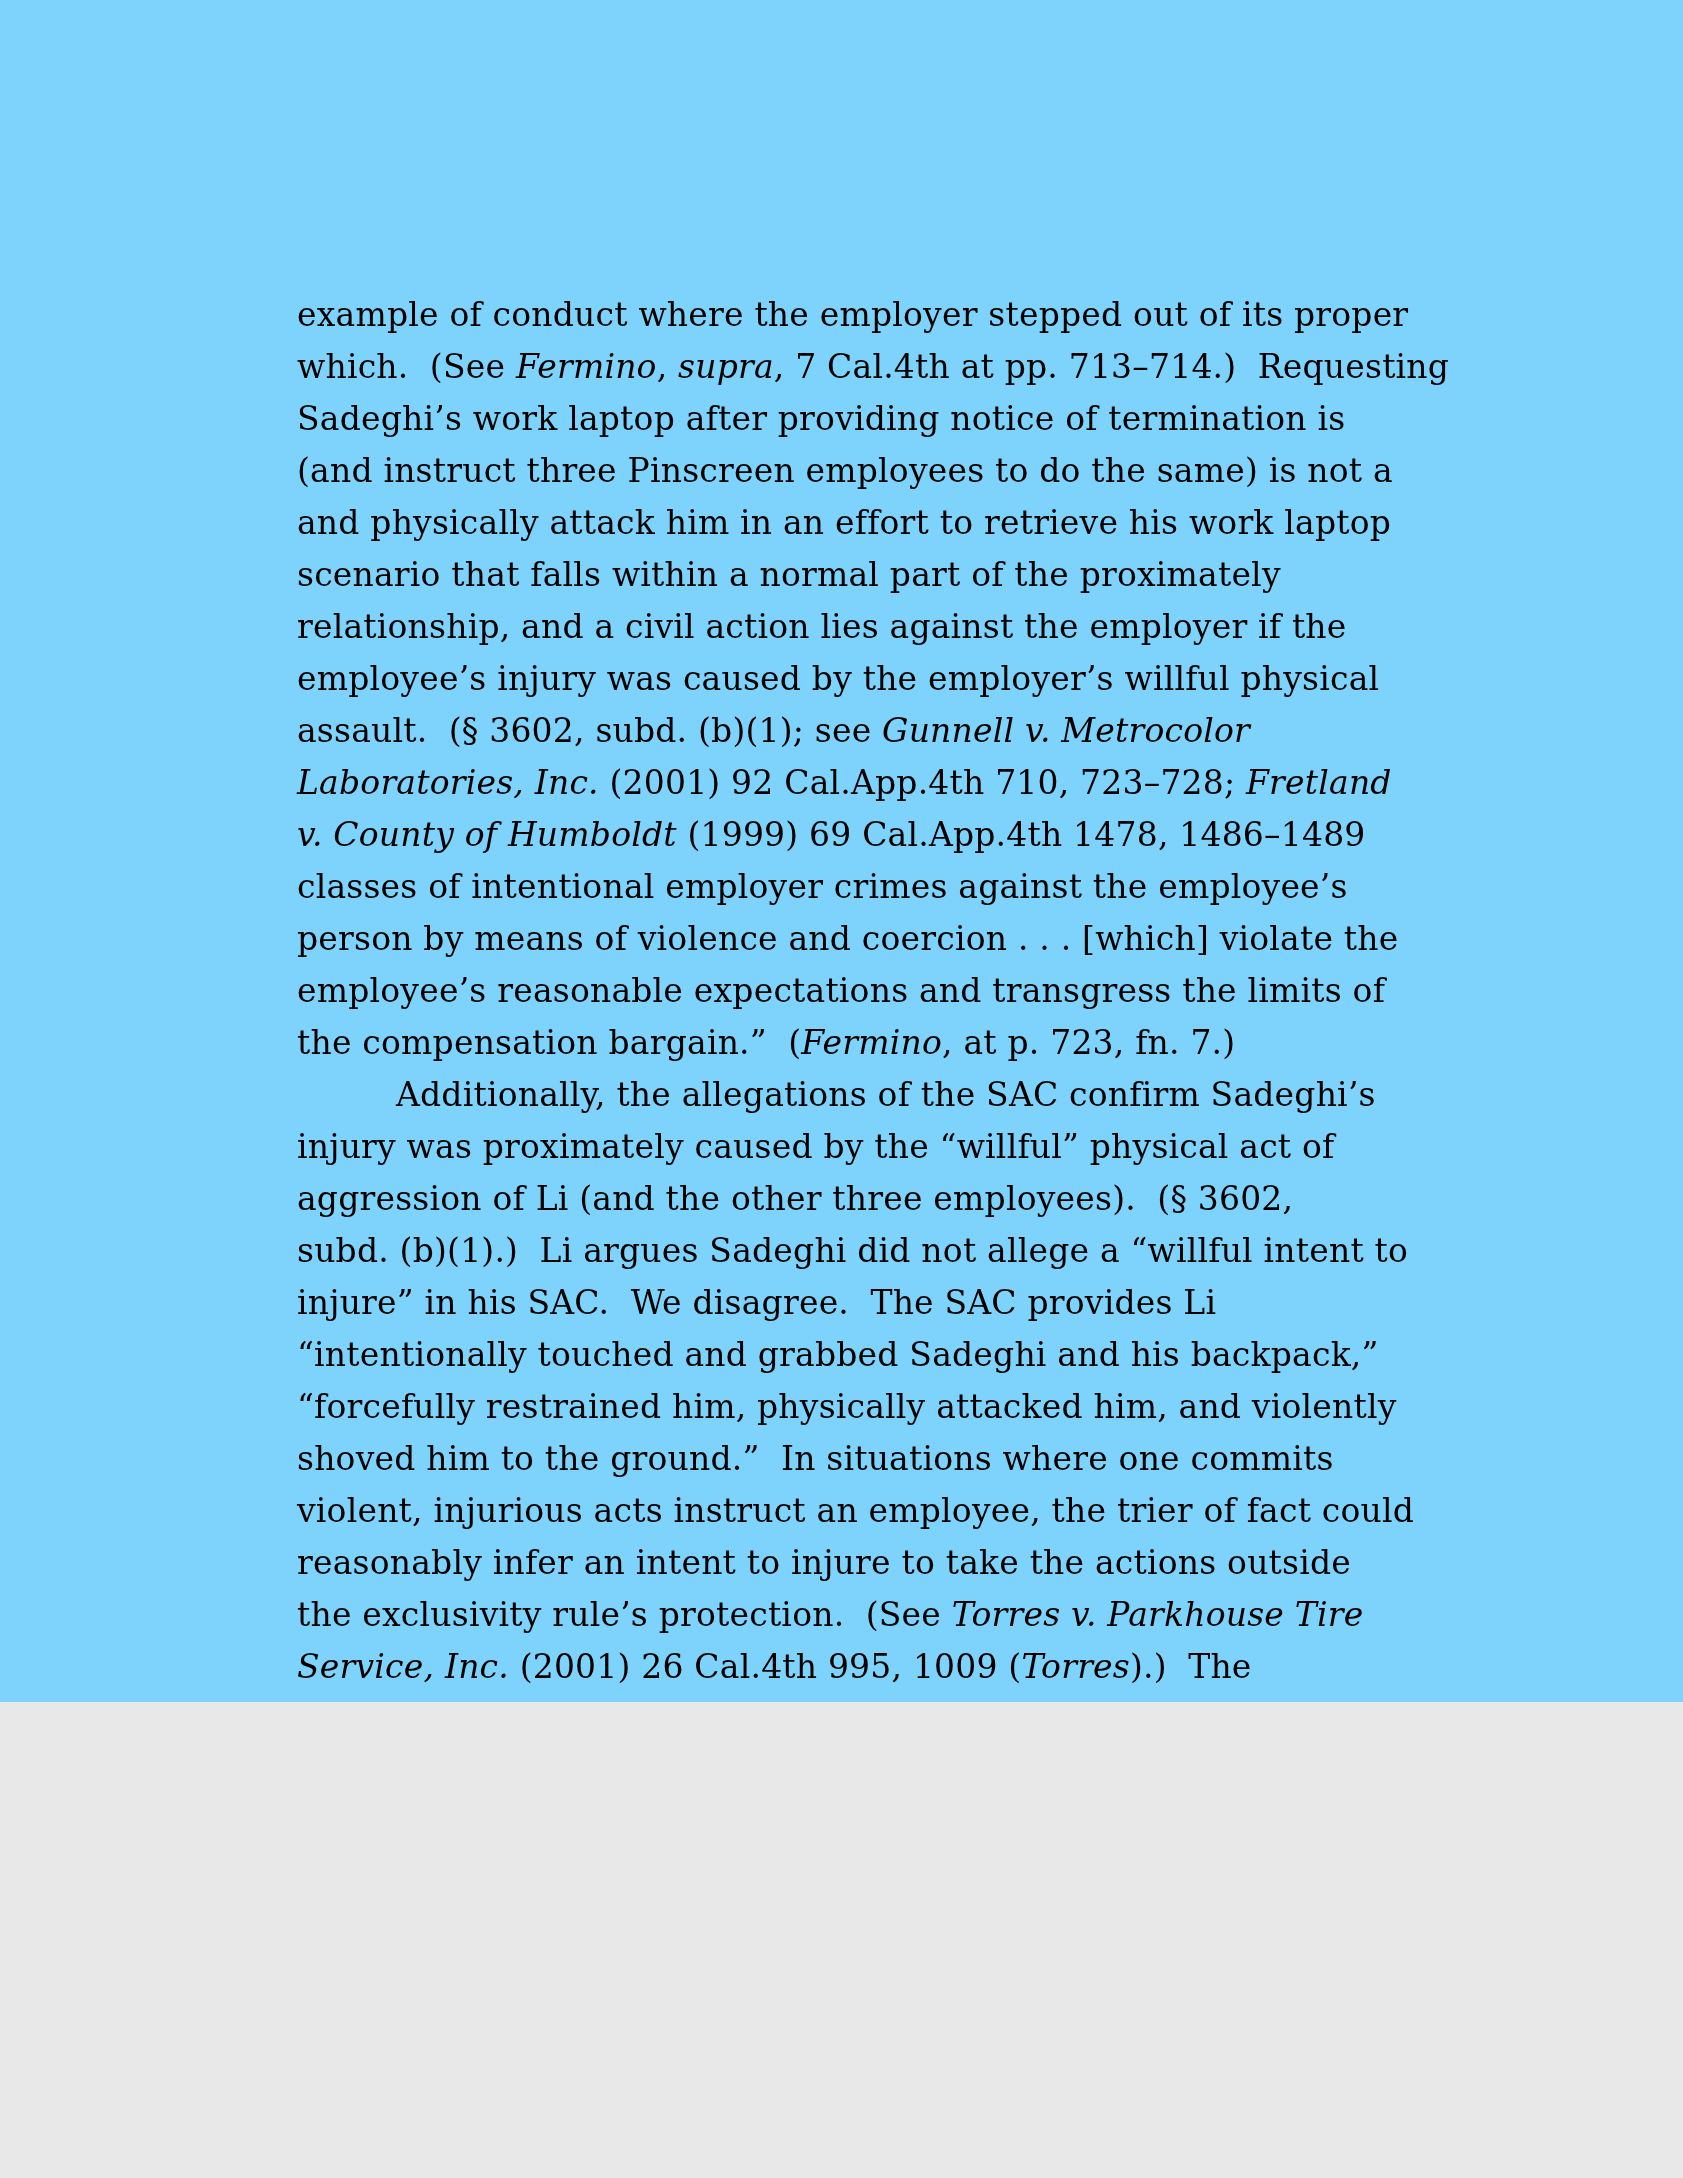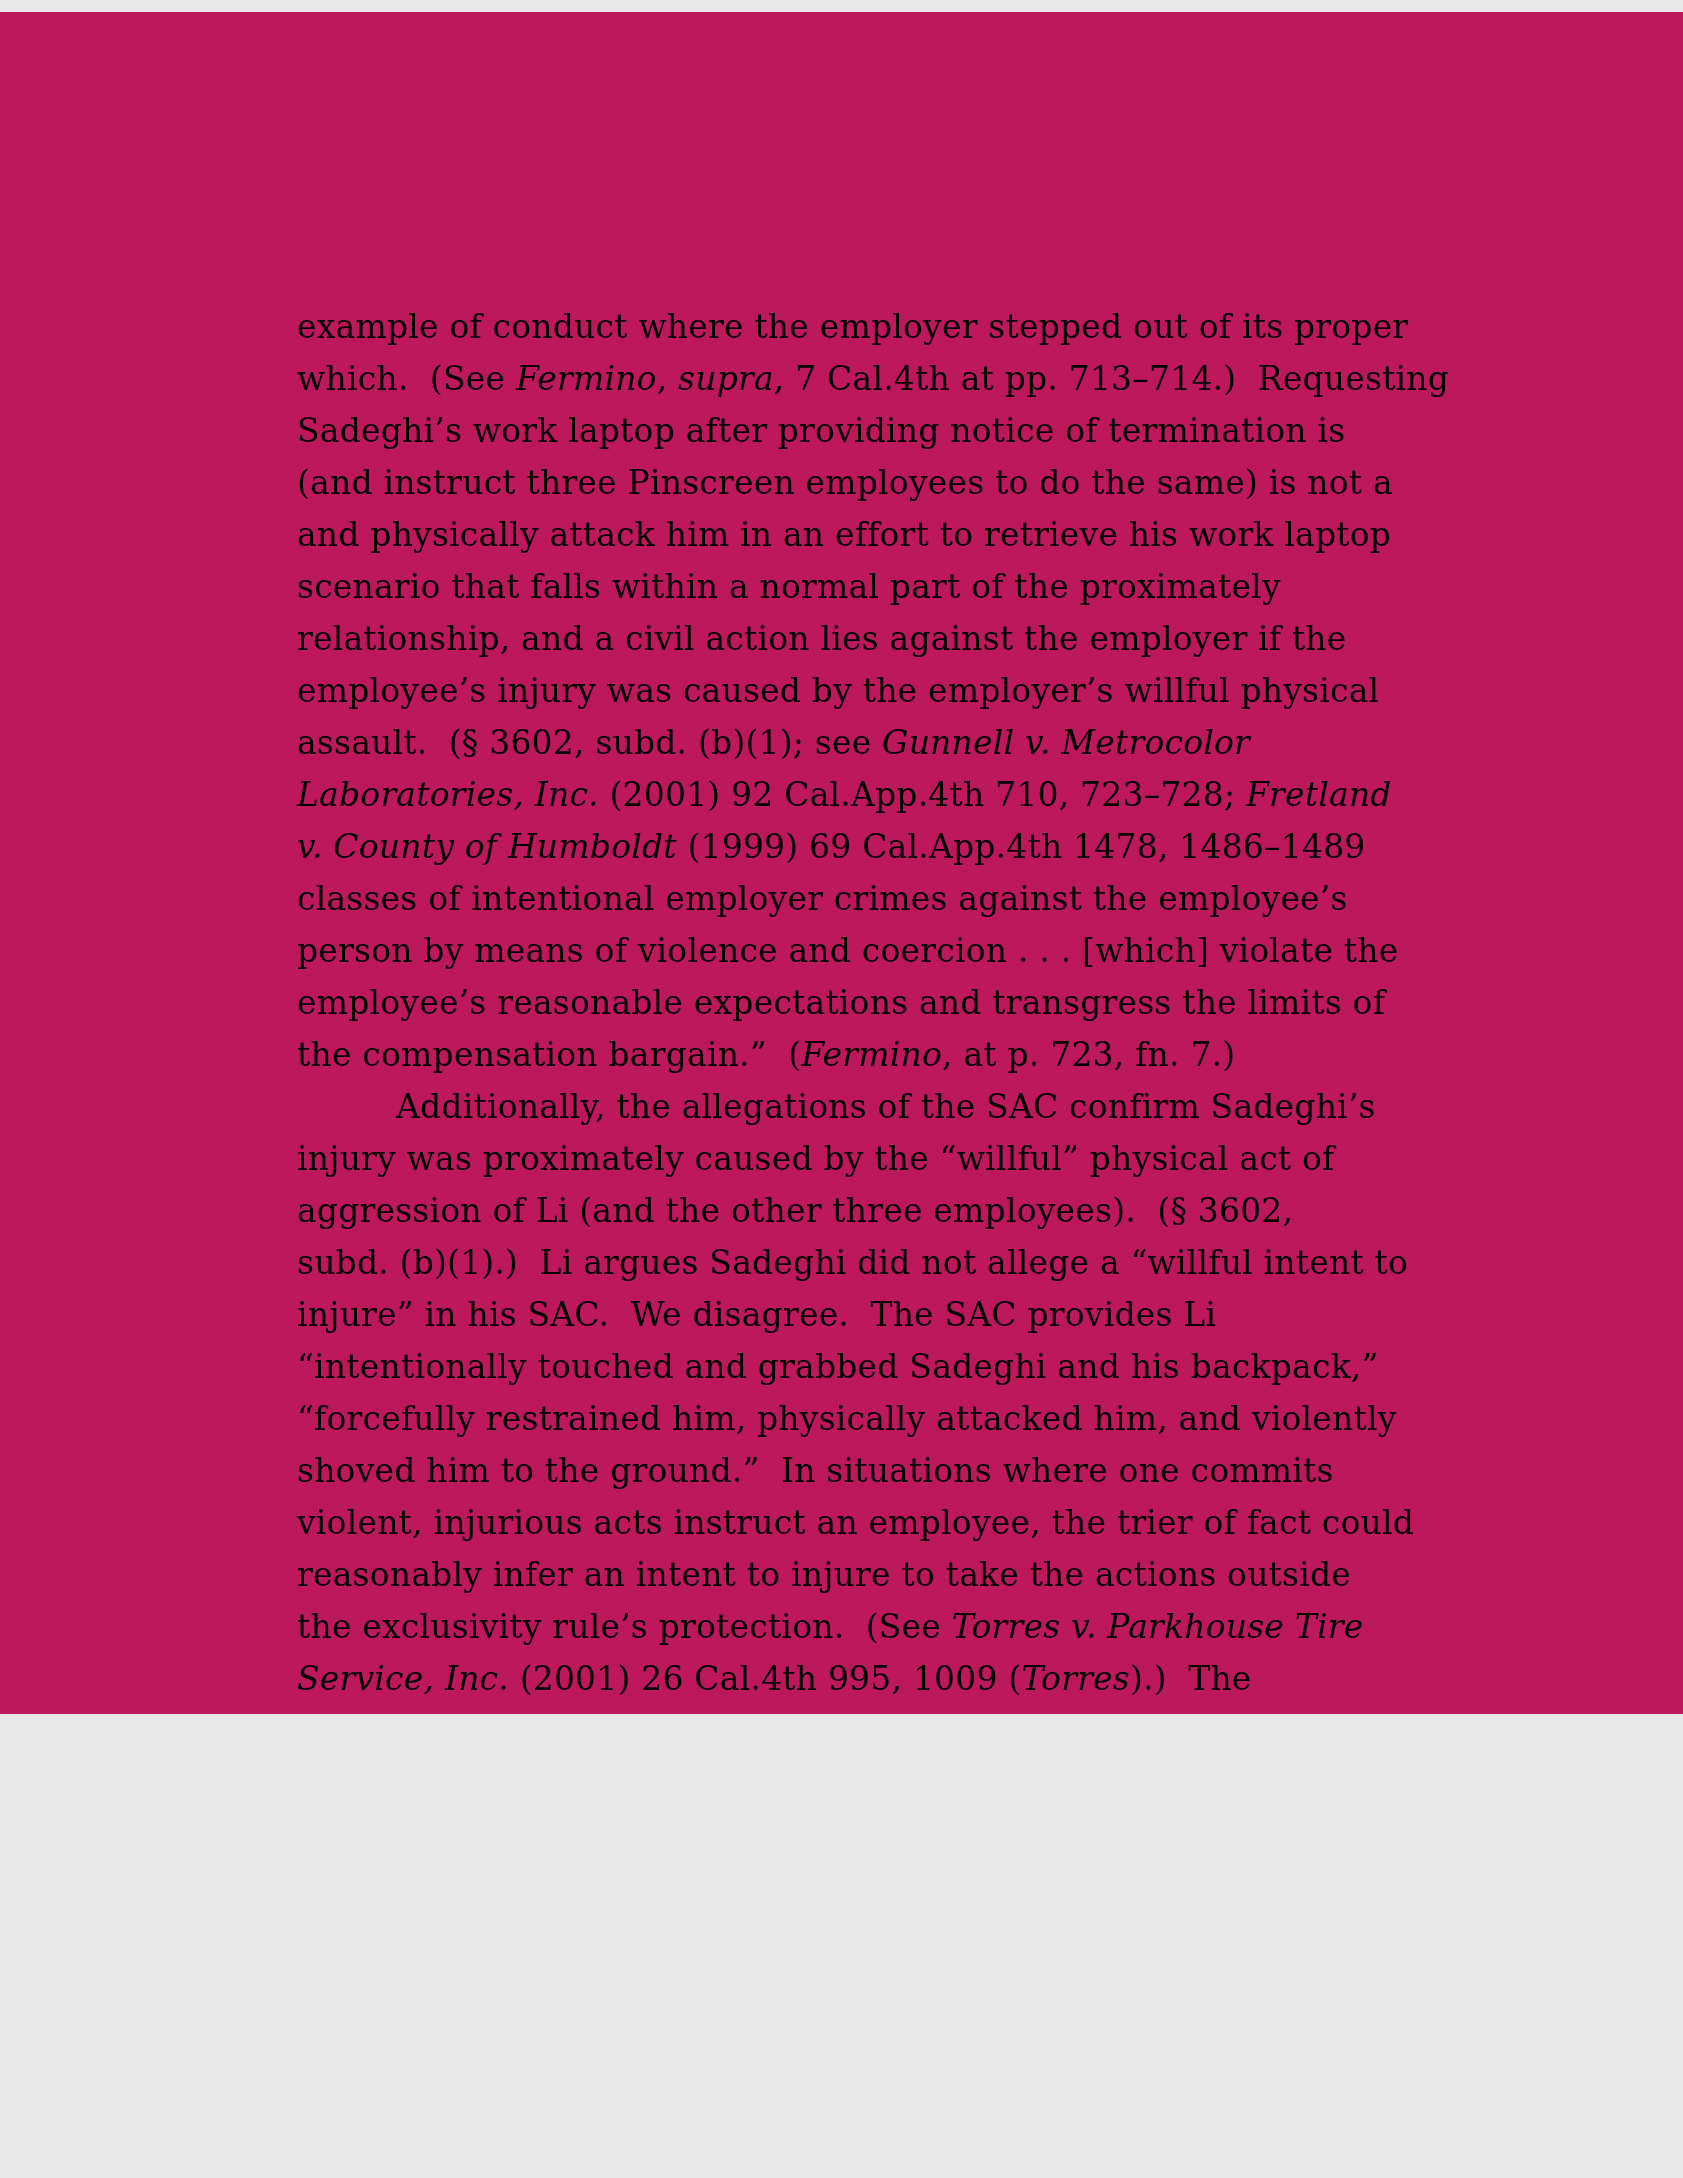--- a/index.html
+++ b/index.html
@@ -1,22 +1,22 @@
 <!DOCTYPE html>
 <html><head>
 <meta charset="utf-8">
 <style>
   * { margin: 0; padding: 0; box-sizing: border-box; }
   html, body { background: #e8e8e8; }
   .page {
     position: relative;
     width: 1683px;
     height: 1702px;
-    background: #be185d;
-    margin: 12px auto;
+    background: #7dd3fc;
+    margin: 0 auto;
     font-family: "DejaVu Serif", "Liberation Serif", serif;
     color: #000000;
     overflow: hidden;
   }
   .text-block {
     position: absolute;
     left: 297px;
     top: 289px;
     width: 1109px;
   }

